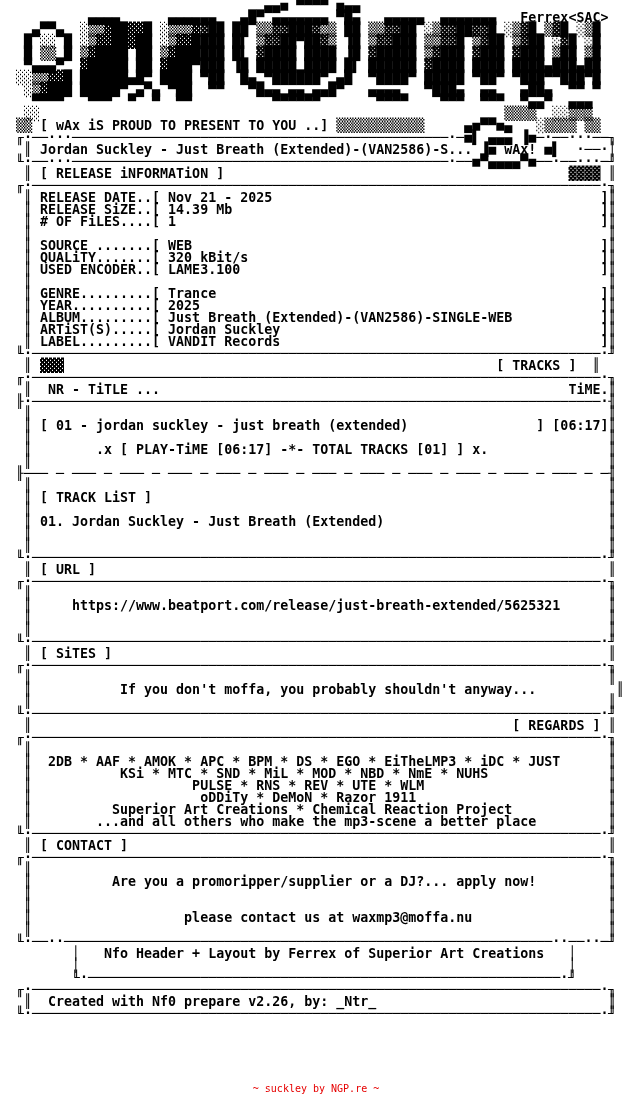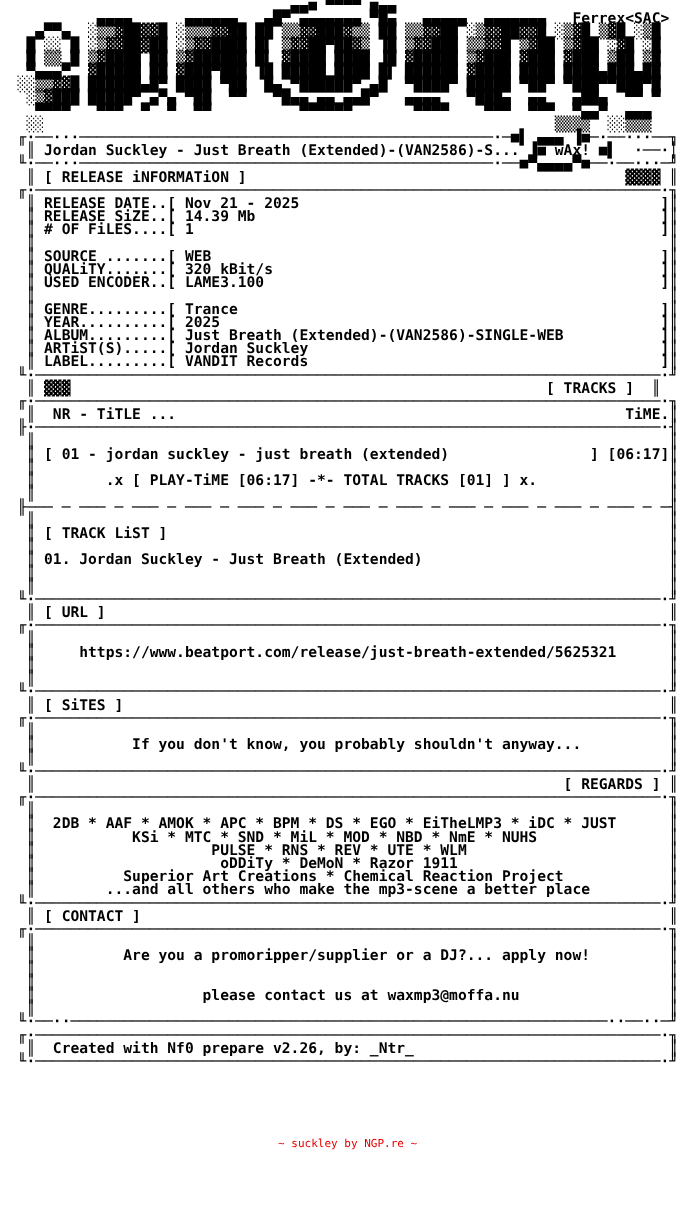--- a/index.html
+++ b/index.html
@@ -36,20 +36,21 @@
   <pre class="nfo">                                ▄▄■ ▀▀▀▀ ■▄▄                               
           ▄▄▄▄      ▄▄▄▄▄▄   ▄█▀ ▄▄▄▄▄▄▄ ▀█▄   ▄▄▄▄▄  ▄▄▄▄▄▄▄   Ferrex&lt;SAC&gt;
    ▄▀▀▄  ░▒▒▓██▓▓█ ░▒▒▒▓▓██ ██ ▒▒▓▓███▓▒▒ ██ ▒▒▓▓██ ░▒▓▓██▓▓█ ░▒▓█ ▒▓█ ░▒█
   █ ░░ █ ░▒▓▓██▓██ ░▒▓▓████ █▌ ▒▓▓██▀██▓▒ ▐█ ▒▓▓███ ▒▒▓▓█ ▒▓██ ▒▓██ ░▓█ ░█
   █ ▒▒ █ ▒▓████ ██ ▒▓██████ █▌ ▓████ ████ ▐█ ▓█████ ▒▓███ ▓███ ▓███ ▒██ ▒█
   ▀▄▄▄▀  ▓█████ ██ ▓███▀███ ▐█ █████ ████ █▌ ██████ ▓████ ████ ████▄███▄██
  ░░▒▒▓▓█ ██████▄█▀ ████ ▀██  █▄ ▀██████▀ ▄█  ▀████▀ █████ ▀██▀ ▀███▀▀███▀█
   ░▒▓███ █████▀ ▄▀▄ ▀██  ▀▀   ▀█▄▄ ▄▄ ▄▄█▀   ▄▄▄▄   ▀███▄  ▄▄   ▄██▄  ▀▀ ▀
    ▀▀▀▀   ▀▀▀  ▀  ▀  ▀▀          ▀▀▀▀▀▀       ▀▀▀▀    ▀▀▀  ▀▀▀  ▀▄▄▀  ▄▄▄ 
   ░░                                                          ▒▒▒▒  ░░▒▒▒ </pre>
+  <pre class="nfo"> ▒▒ [ wAx iS PROUD TO PRESENT TO YOU ..] ▒▒▒▒▒▒▒▒▒▒▒     ▄■▀▀■▄   ░▒▒▒▒ ▒▒</pre>
   <pre class="nfo"> ╓·──···───────────────────────────────────────────────·─■▌ ▄▄▄ ▐■─·──···──╖
   ║ Jordan Suckley - Just Breath (Extended)-(VAN2586)-S... ▐■ wAx! ■▌  ·──·│
  ╙·──···───────────────────────────────────────────────·──■▀▄▄▄▄▀■──·──···─╜</pre>
   <pre class="nfo">  ║ [ RELEASE iNFORMATiON ]                                           ▓▓▓▓ ║
  ╓·───────────────────────────────────────────────────────────────────────·╖
   ║ RELEASE DATE..[ Nov 21 - 2025                                         ]║
   ║ RELEASE SiZE..[ 14.39 Mb                                              ]║
   ║ # OF FiLES....[ 1                                                     ]║
   ║                                                                        ║
   ║ SOURCE .......[ WEB                                                   ]║
@@ -82,21 +83,21 @@
   <pre class="nfo">  ║ [ URL ]                                                                ║
  ╓·───────────────────────────────────────────────────────────────────────·╖
   ║                                                                        ║
   ║     https://www.beatport.com/release/just-breath-extended/5625321      ║
   ║                                                                        ║
   ║                                                                        ║
  ╙·───────────────────────────────────────────────────────────────────────·╜</pre>
   <pre class="nfo">  ║ [ SiTES ]                                                              ║
  ╓·───────────────────────────────────────────────────────────────────────·╖
   ║                                                                        ║
-  ║           If you don't know, you probably shouldn't anyway...          ║
+  ║           If you don't moffa, you probably shouldn't anyway...          ║
   ║                                                                        ║
  ╙·───────────────────────────────────────────────────────────────────────·╜</pre>
   <pre class="nfo">  ║                                                            [ REGARDS ] ║
  ╓·───────────────────────────────────────────────────────────────────────·╖
   ║                                                                        ║
   ║  2DB * AAF * AMOK * APC * BPM * DS * EGO * EiTheLMP3 * iDC * JUST      ║
   ║           KSi * MTC * SND * MiL * MOD * NBD * NmE * NUHS               ║
   ║                    PULSE * RNS * REV * UTE * WLM                       ║
   ║                     oDDiTy * DeMoN * Razor 1911                        ║
   ║          Superior Art Creations * Chemical Reaction Project            ║
@@ -104,20 +105,24 @@
  ╙·───────────────────────────────────────────────────────────────────────·╜</pre>
   <pre class="nfo">  ║ [ CONTACT ]                                                            ║
  ╓·───────────────────────────────────────────────────────────────────────·╖
   ║                                                                        ║
   ║          Are you a promoripper/supplier or a DJ?... apply now!         ║
   ║                                                                        ║
   ║                                                                        ║
   ║                   please contact us at waxmp3@moffa.nu                 ║
   ║                                                                        ║
  ╙·──··─────────────────────────────────────────────────────────────··──··─╜</pre>
+  <pre class="nfo">        │   Nfo Header + Layout by Ferrex of Superior Art Creations   │
+        │                                                             │
+        ╙·───────────────────────────────────────────────────────────·╜
+</pre>
   <pre class="nfo"> ╓·───────────────────────────────────────────────────────────────────────·╖
   ║  Created with Nf0 prepare v2.26, by: _Ntr_                             ║
  ╙·───────────────────────────────────────────────────────────────────────·╜</pre>
 
   <div class="powered">
     <div>~ suckley by NGP.re ~</div>
     
   </div>
 </div>
 

